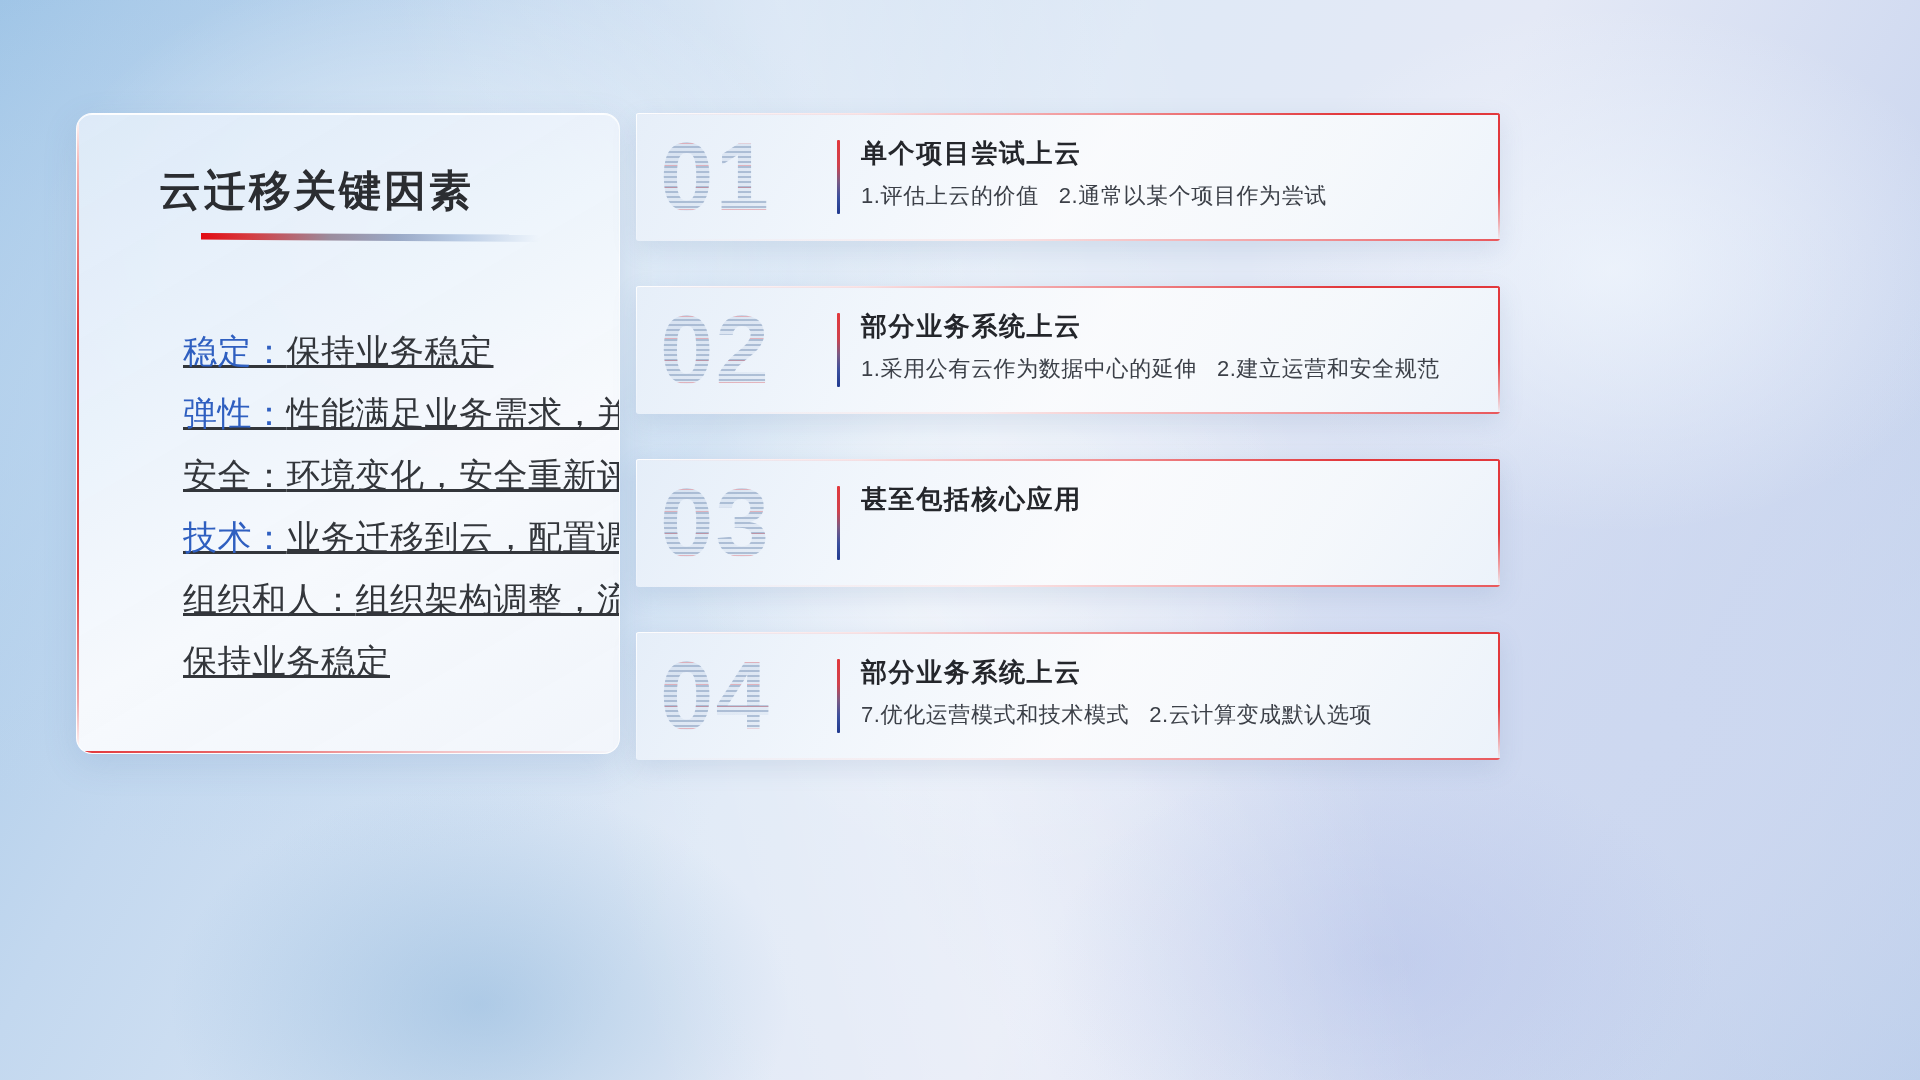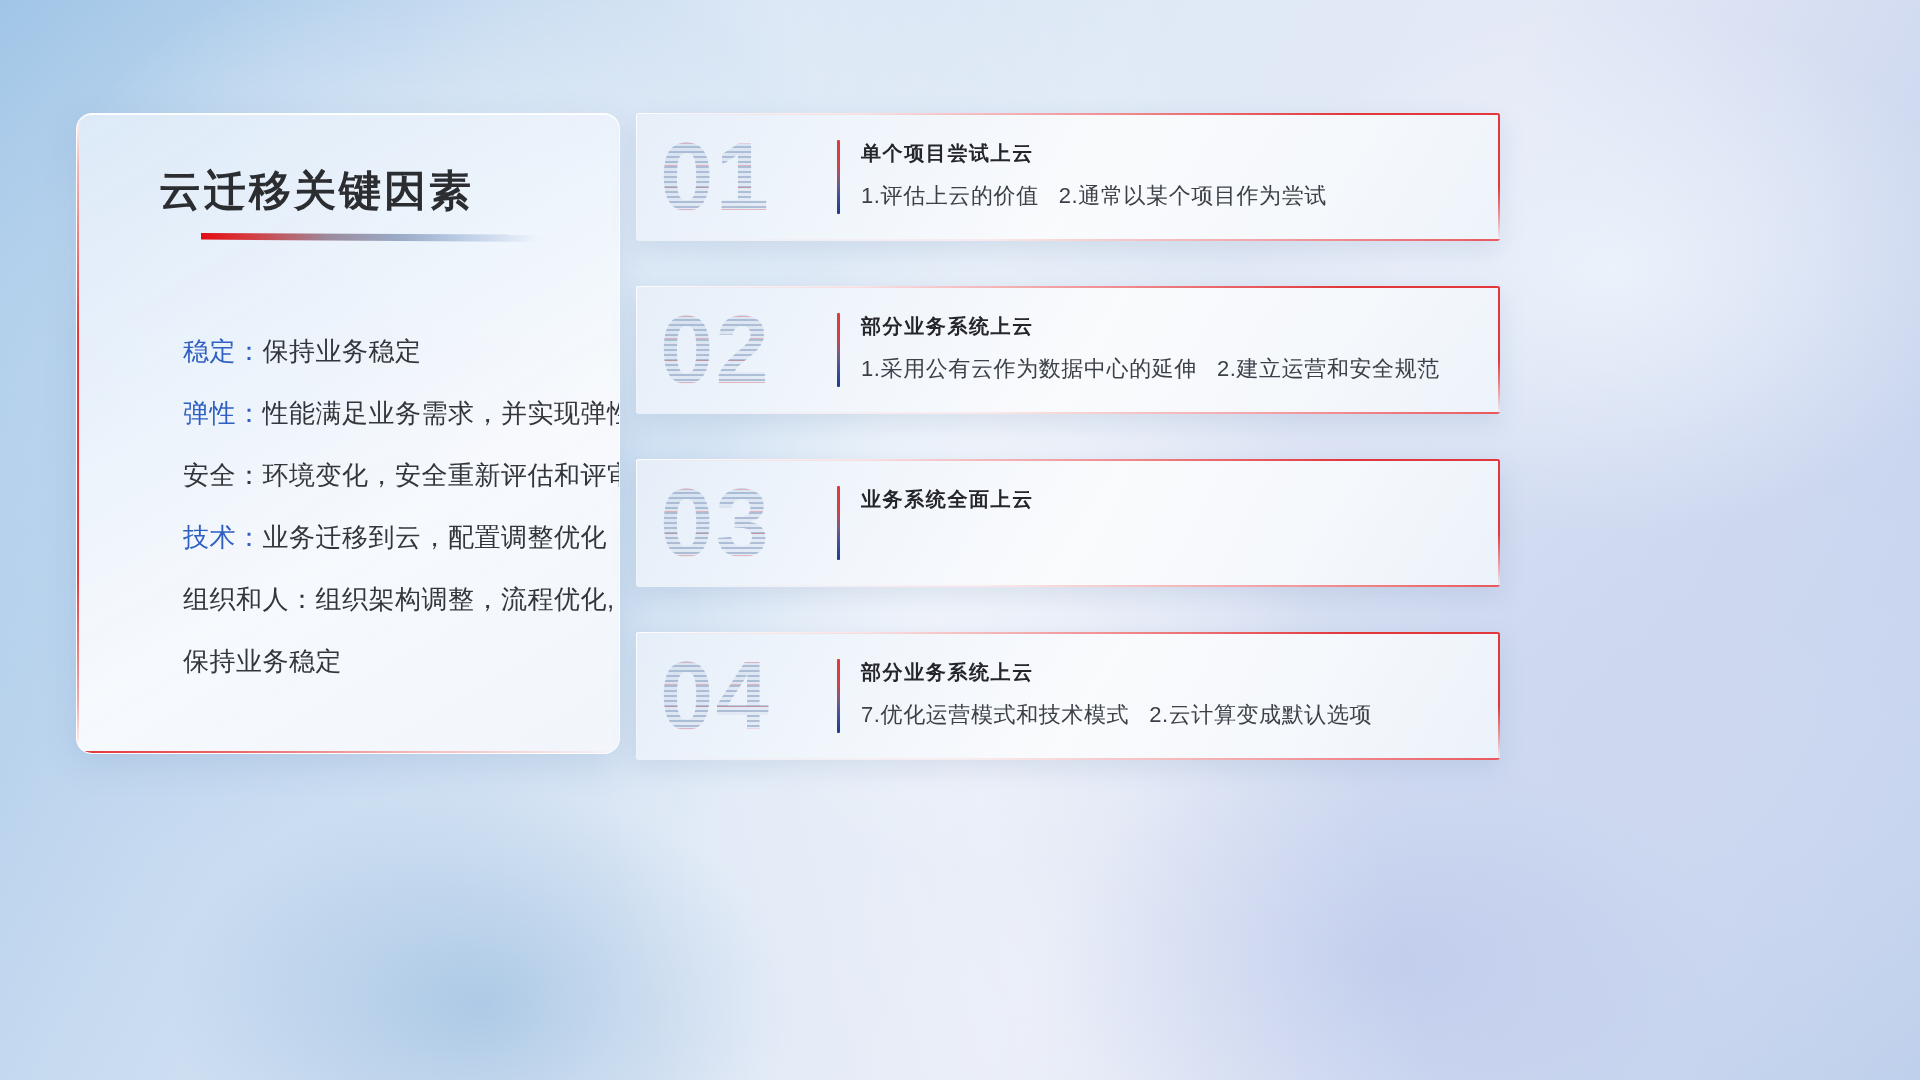--- a/index.html
+++ b/index.html
@@ -67,22 +67,23 @@
   }
   .title-rule{
     position:absolute; left:124px; top:119px; width:338px; height:9px;
     background:linear-gradient(90deg,#e20b12 0%, #d63a3f 14%, #9b8c9d 38%, #9aa9c6 58%, #b9cbe4 76%, rgba(220,232,244,0) 100%);
     clip-path:polygon(0 0, 100% 18%, 100% 100%, 0 72%);
   }
   .panel-list{
     position:absolute; left:106px; top:206px; right:20px;
   }
   .panel-row{
-    font-size:26px; line-height:62px; color:#33363b; white-space:nowrap;
+    font-size:34px; line-height:62px; color:#33363b; white-space:nowrap;
     letter-spacing:.5px;
+    text-decoration:underline;
   }
   .panel-row .k{ color:#2f5fc0; }
   .panel-row .k.dark{ color:#33363b; }
 
   
   .cards{ position:absolute; left:636px; top:113px; width:864px; }
   .card{
     position:relative; width:864px; height:128px; margin-bottom:45px;
     border-radius:3px; overflow:hidden;
     background:linear-gradient(122deg, rgba(231,239,249,.92) 0%, rgba(241,246,252,.95) 26%, rgba(250,251,253,.97) 52%, rgba(246,249,252,.95) 78%, rgba(238,244,251,.93) 100%);
@@ -132,21 +133,21 @@
     opacity:.55; pointer-events:none; user-select:none;
   }
 
   .accent-bar{
     position:absolute; left:201px; top:27px; width:3px; height:74px;
     background:linear-gradient(180deg,#e2383c 0%, #d0414c 34%, #7a5b84 56%, #3a4f9e 78%, #203a8f 100%);
     border-radius:1px;
   }
   .card-body{ position:absolute; left:225px; top:20px; right:24px; }
   .card-title{
-    font-size:20px; font-weight:700; color:#24262b; letter-spacing:1.6px;
+    font-size:26px; font-weight:700; color:#24262b; letter-spacing:1.6px;
     line-height:40px; white-space:nowrap;
   }
   .card-desc{
     margin-top:10px; font-size:22px; color:#3c4048; letter-spacing:.6px;
     line-height:26px; white-space:nowrap;
   }
   .card-desc .gap{ display:inline-block; width:20px; }
 </style>
 </head>
 <body>
@@ -201,21 +202,21 @@
     </div>
     <div class="card">
       <div class="edge-top"></div>
       <div class="edge-right"></div>
       <div class="edge-bottom"></div>
       <div class="edge-left"></div>
       <div class="wm">03</div>
       <div class="wm-red">03</div>
       <div class="accent-bar"></div>
       <div class="card-body">
-        <div class="card-title">业务系统全面上云</div>
+        <div class="card-title">甚至包括核心应用</div>
       </div>
     </div>
     <div class="card">
       <div class="edge-top"></div>
       <div class="edge-right"></div>
       <div class="edge-bottom"></div>
       <div class="edge-left"></div>
       <div class="wm">04</div>
       <div class="wm-red">04</div>
       <div class="accent-bar"></div>

